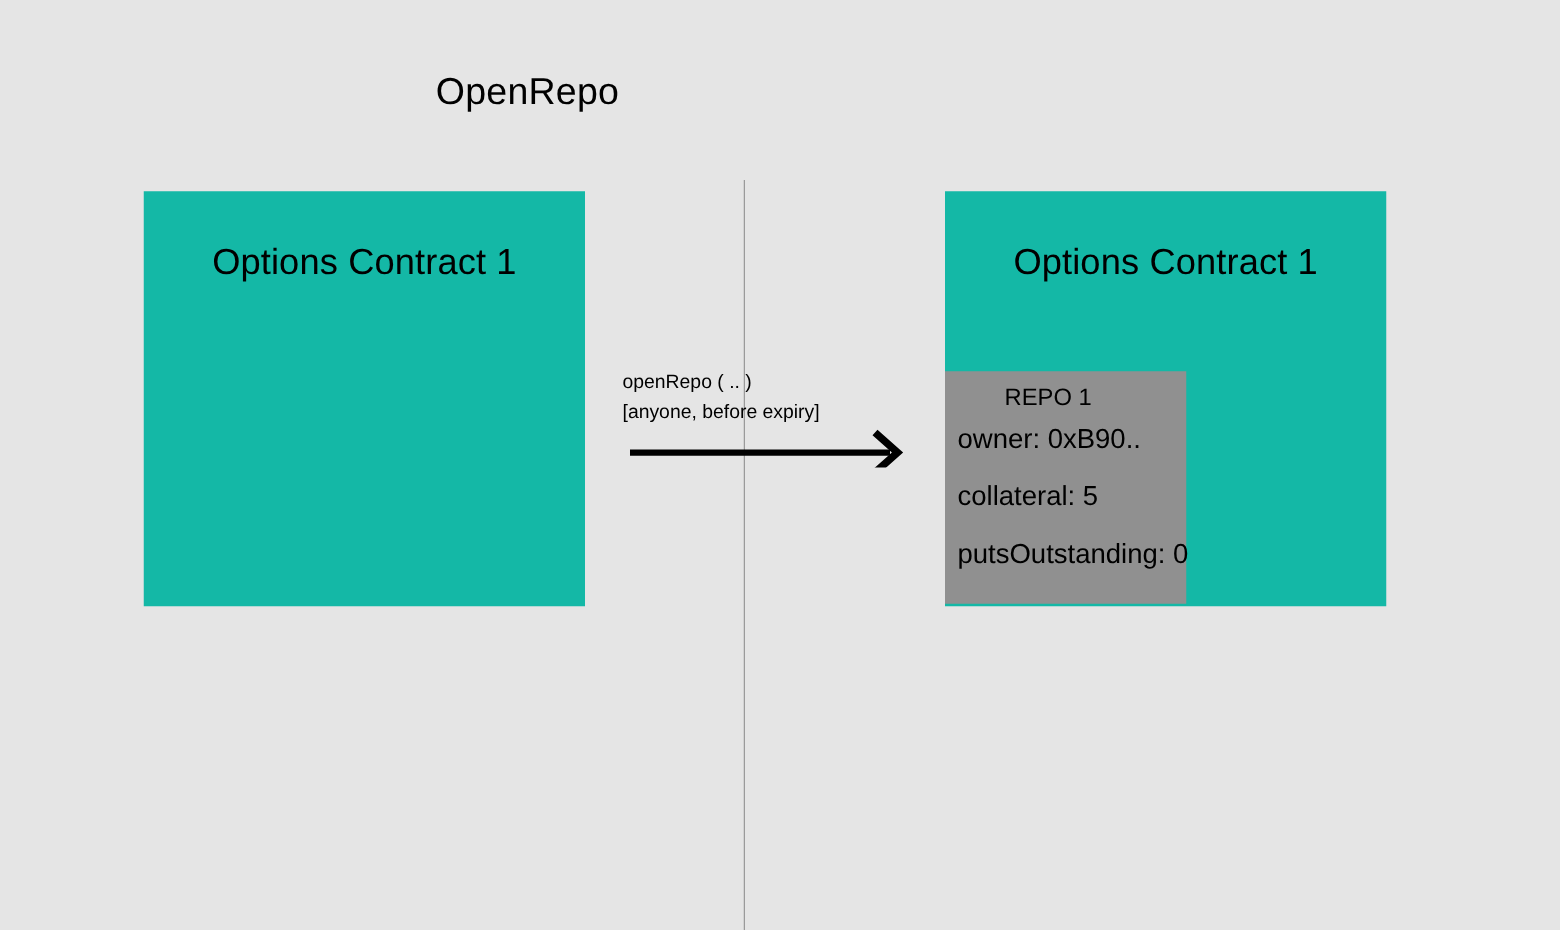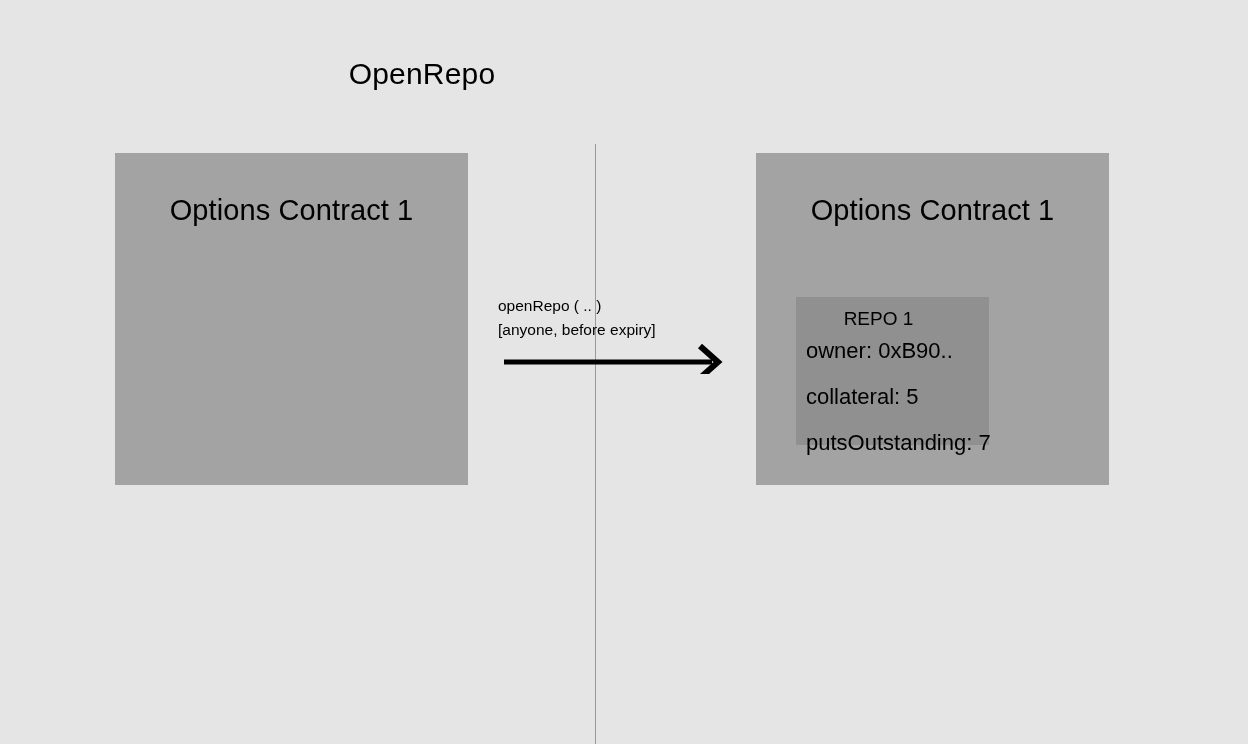--- a/index.html
+++ b/index.html
@@ -43,21 +43,21 @@
     left: 595px;
     top: 130px;
     width: 1px;
     height: 606px;
     background: #9a9a9a;
   }
 
   
   .contract-box {
     position: absolute;
-    background: #a3a3a3;
+    background: #14b8a6;
   }
   .contract-box.left {
     left: 115px;
     top: 139px;
     width: 353px;
     height: 332px;
   }
   .contract-box.right {
     left: 756px;
     top: 139px;
@@ -75,23 +75,22 @@
     letter-spacing: 0.1px;
     white-space: nowrap;
   }
 
   
   .repo-box {
     position: absolute;
     left: 0px;
     top: 144px;
     width: 193px;
-    height: 148px;
+    height: 186px;
     background: #909090;
-    margin-left: 40px;
   }
   .repo-title {
     position: absolute;
     left: 0;
     top: 10px;
     width: 165px;
     text-align: center;
     font-size: 19px;
     line-height: 24px;
     white-space: nowrap;
@@ -162,18 +161,18 @@
   </div>
 
   <div class="contract-box right">
     <div class="contract-title">Options Contract 1</div>
 
     <div class="repo-box">
       <div class="repo-title">REPO 1</div>
       <div class="repo-fields">
         <div class="repo-field">owner: 0xB90..</div>
         <div class="repo-field">collateral: 5</div>
-        <div class="repo-field">putsOutstanding: 7</div>
+        <div class="repo-field">putsOutstanding: 0</div>
       </div>
     </div>
   </div>
 
 </div>
 
 </body></html>

